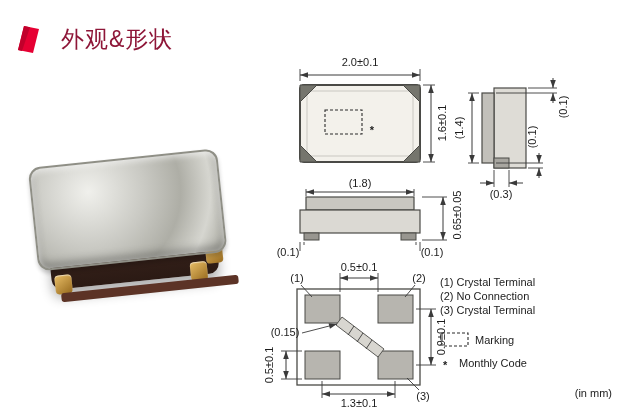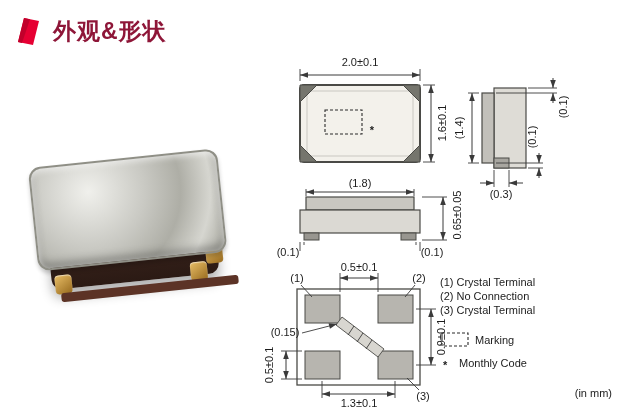--- a/index.html
+++ b/index.html
@@ -5,21 +5,21 @@
   html,body{margin:0;padding:0;}
   body{
     width:621px;height:411px;position:relative;overflow:hidden;
     background:#ffffff;
     font-family:"Liberation Sans",sans-serif;
     color:#1c1c1c;
   }
   
   .header{position:absolute;left:18px;top:12px;display:flex;align-items:center;gap:10px;}
   .title-icon{width:21px;height:27px;display:block;}
-  .page-title{margin:4px;font-size:23px;font-weight:700;letter-spacing:1px;color:#8e1638;text-align:right;}
+  .page-title{margin:12px;font-size:23px;font-weight:400;letter-spacing:1px;color:#8e1638;text-align:right;}
   
   .photo{position:absolute;left:20px;top:150px;width:215px;height:150px;}
   .chip{position:absolute;left:12px;top:8px;width:190px;height:130px;transform:rotate(-6deg);}
   .chip-base{position:absolute;left:14px;top:32px;width:168px;height:92px;
     background:linear-gradient(180deg,#4a2f26,#2b1a14);border-radius:10px;
     box-shadow:0 9px 12px rgba(0,0,0,.3);}
   .chip-pin{position:absolute;width:17px;height:19px;border-radius:4px;
     background:linear-gradient(145deg,#e8bd66,#96691d);box-shadow:inset 0 1px 1px rgba(255,255,255,.6);}
   .pin-a{left:3px;bottom:-5px;}
   .pin-b{right:12px;bottom:-6px;}

